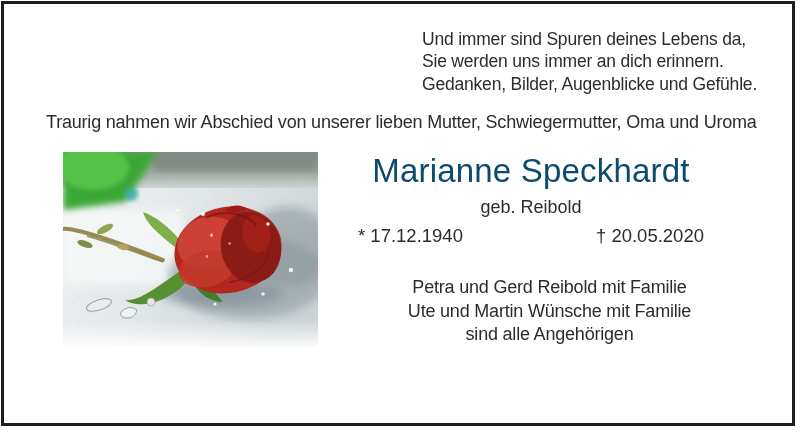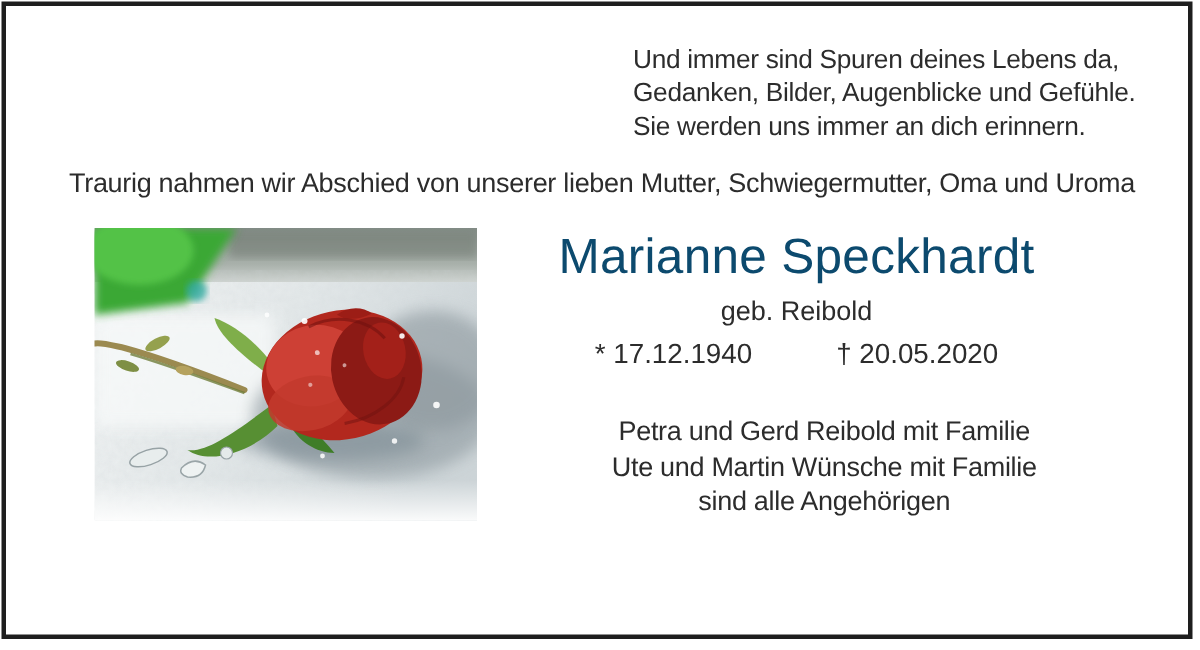--- a/index.html
+++ b/index.html
@@ -43,21 +43,21 @@
     letter-spacing:0.2px;
     color:#0c4a6e;
     line-height:36px;
   }
   .maiden{
     font-size:18px; margin-top:8px;
   }
   .dates{
     margin-top:7px;
     font-size:18.5px;
-    display:flex; justify-content:center; column-gap:56px;
+    display:flex; justify-content:space-between; column-gap:56px;
   }
   .mourners{
     margin-top:29px;
     text-align:center;
     padding-left:37px;
     font-size:18px;
     line-height:23.5px;
     letter-spacing:-0.2px;
   }
   .closing{
@@ -67,22 +67,22 @@
   }
 </style>
 </head>
 <body>
 
 <div class="page">
   <div class="frame"></div>
 
   <div class="abs poem">
     <div>Und immer sind Spuren deines Lebens da,</div>
+    <div>Sie werden uns immer an dich erinnern.</div>
     <div>Gedanken, Bilder, Augenblicke und Gefühle.</div>
-    <div>Sie werden uns immer an dich erinnern.</div>
   </div>
 
   <div class="abs intro">Traurig nahmen wir Abschied von unserer lieben Mutter, Schwiegermutter, Oma und Uroma</div>
 
   <svg class="abs photo" viewBox="0 0 255 195" xmlns="http://www.w3.org/2000/svg">
     <defs>
       <linearGradient id="gTop" x1="0" y1="0" x2="0" y2="1">
         <stop offset="0" stop-color="#848e88"></stop>
         <stop offset="0.55" stop-color="#a9b1ab"></stop>
         <stop offset="1" stop-color="#e7eae8"></stop>

